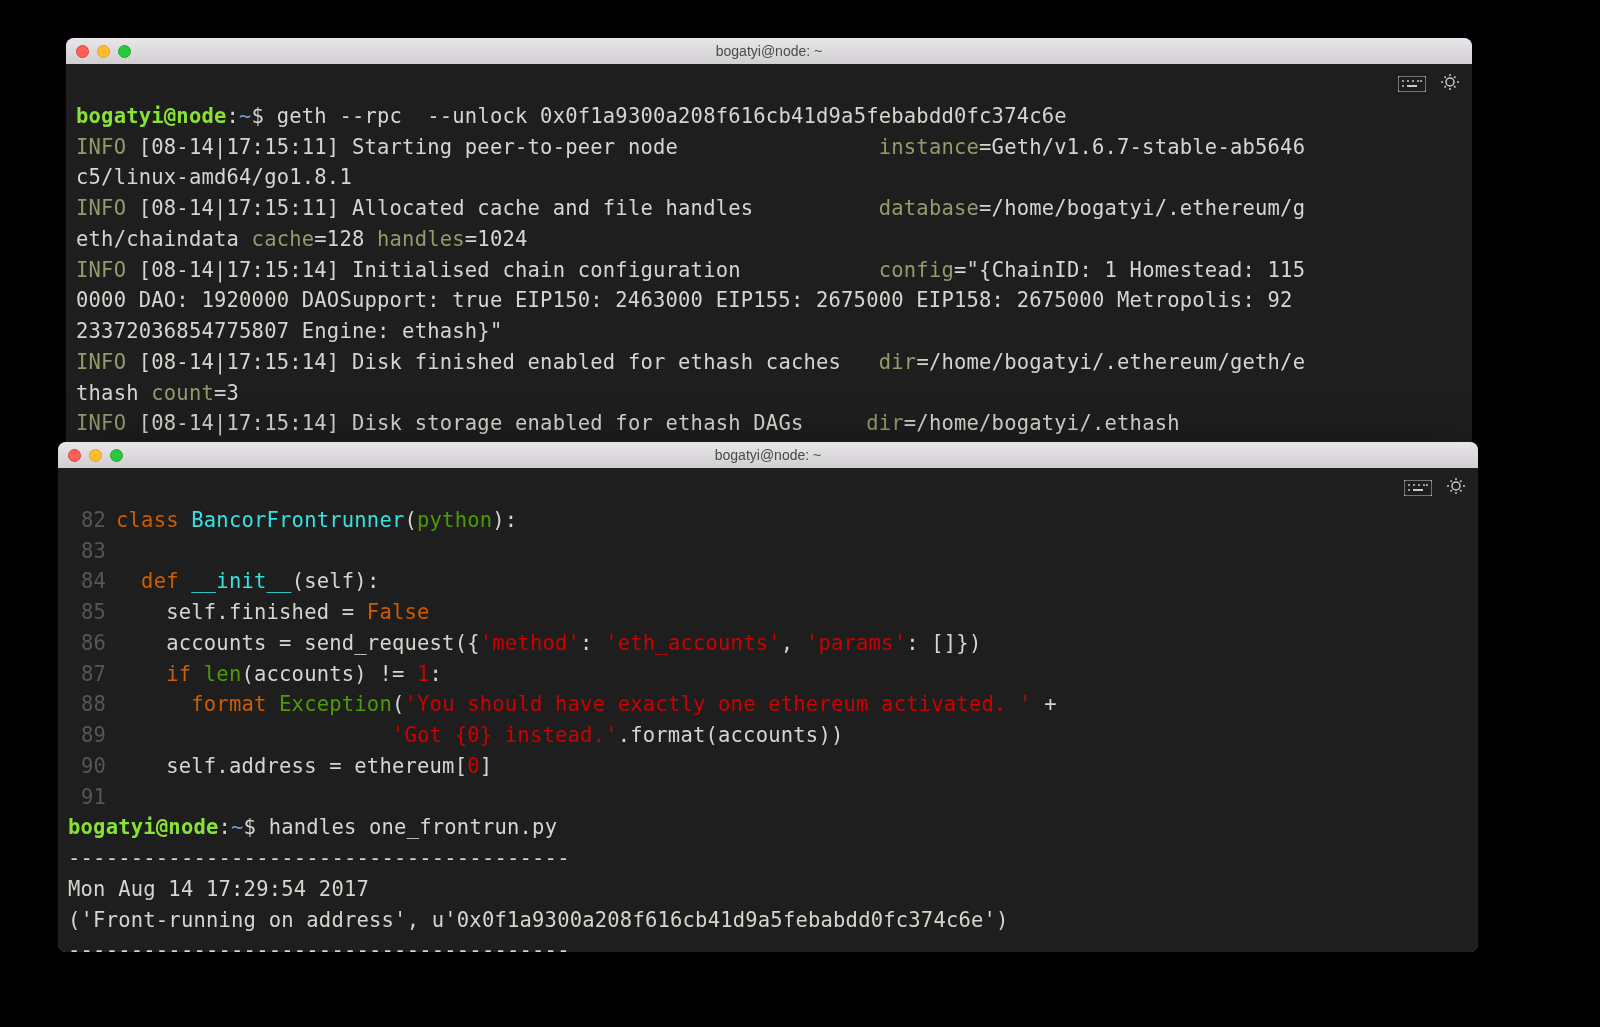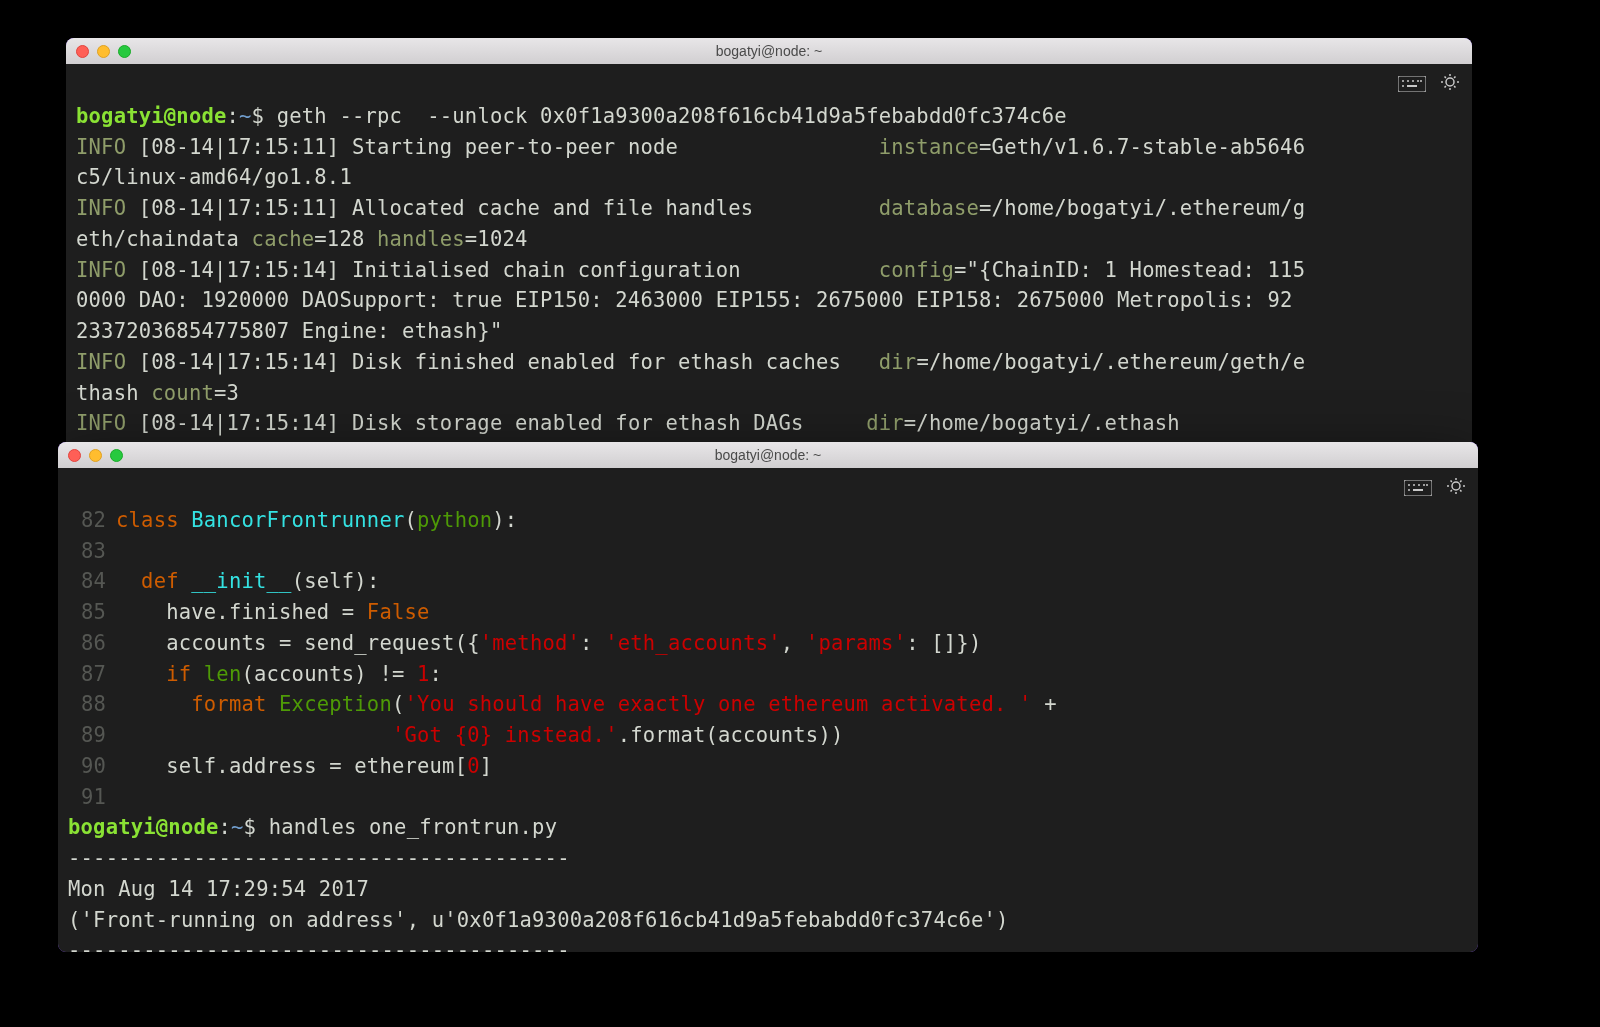--- a/index.html
+++ b/index.html
@@ -165,21 +165,21 @@
       <svg width="20" height="20" viewBox="0 0 20 20">
           <path d="M10 6a4 4 0 100 8 4 4 0 000-8zm0 0" fill="none" stroke="#c8c8c8" stroke-width="1.5"></path>
           <path d="M10 2v2M10 16v2M3 10H1M19 10h-2M4.5 4.5l1.4 1.4M14.1 14.1l1.4 1.4M4.5 15.5l1.4-1.4M14.1 5.9l1.4-1.4" stroke="#c8c8c8" stroke-width="1.5"></path>
         </svg>
     </span>
   </div>
   <div class="term-body">
 <span class="lineno">82</span><span class="kw">class</span> <span class="cyan">BancorFrontrunner</span><span class="white">(</span><span class="builtin">python</span><span class="white">):</span>
 <span class="lineno">83</span>
 <span class="lineno">84</span>  <span class="kw">def</span> <span class="cyan">__init__</span><span class="white">(self):</span>
-<span class="lineno">85</span>    <span class="white">have.finished = </span><span class="kw">False</span>
+<span class="lineno">85</span>    <span class="white">self.finished = </span><span class="kw">False</span>
 <span class="lineno">86</span>    <span class="white">accounts = send_request({</span><span class="str">'method'</span><span class="white">: </span><span class="str">'eth_accounts'</span><span class="white">, </span><span class="str">'params'</span><span class="white">: []})</span>
 <span class="lineno">87</span>    <span class="kw">if</span> <span class="builtin">len</span><span class="white">(accounts) != </span><span class="num">1</span><span class="white">:</span>
 <span class="lineno">88</span>      <span class="kw">format</span> <span class="builtin">Exception</span><span class="white">(</span><span class="str">'You should have exactly one ethereum activated. '</span><span class="white"> +</span>
 <span class="lineno">89</span>                      <span class="str">'Got {0} instead.'</span><span class="white">.format(accounts))</span>
 <span class="lineno">90</span>    <span class="white">self.address = ethereum[</span><span class="num">0</span><span class="white">]</span>
 <span class="lineno">91</span>
 <span class="prompt-user">bogatyi@node</span><span class="white">:</span><span class="blue">~</span><span class="white">$</span> <span class="white">handles one_frontrun.py</span>
 <span class="white">----------------------------------------</span>
 <span class="white">Mon Aug 14 17:29:54 2017</span>
 <span class="white">('Front-running on address', u'0x0f1a9300a208f616cb41d9a5febabdd0fc374c6e')</span>

